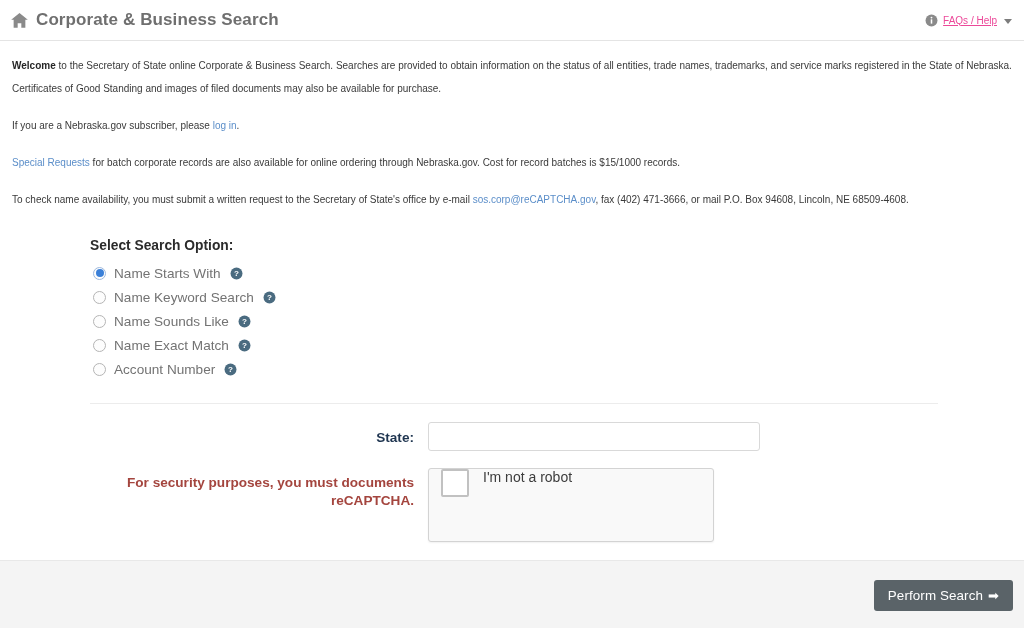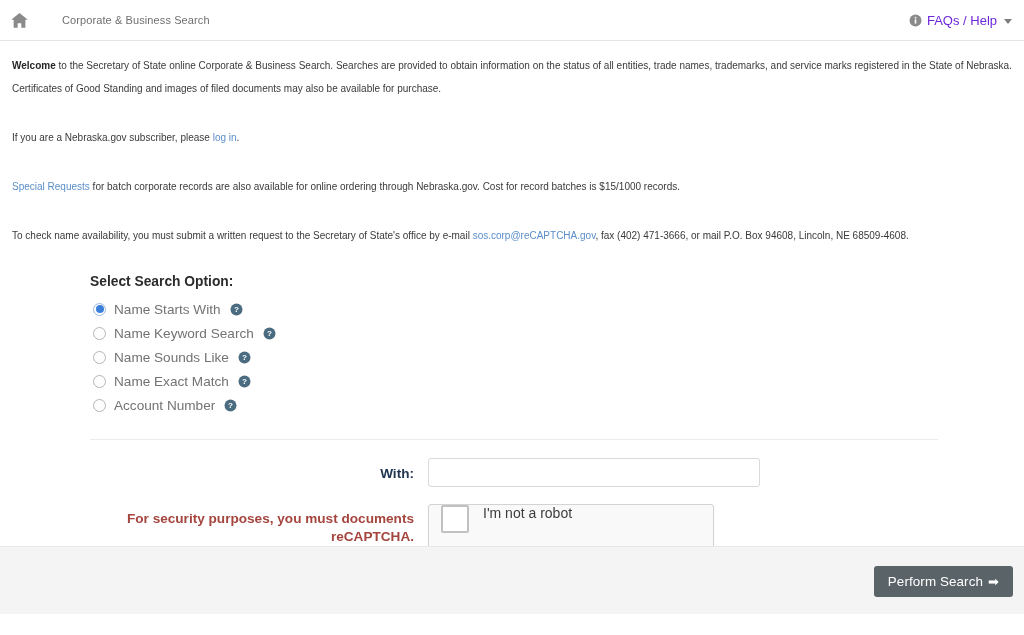--- a/index.html
+++ b/index.html
@@ -32,32 +32,32 @@
     align-items: center;
     gap: 7px;
   }
   .home-icon {
     width: 19px;
     height: 19px;
     display: block;
     flex: none;
   }
   .app-title {
-    font-size: 11px;
+    font-size: 17px;
     color: #6f6f6f;
-    font-weight: 400;
+    font-weight: 700;
     letter-spacing: 0.1px;
-    margin-left: 26px;
   }
   .header-right {
     display: flex;
     align-items: center;
     gap: 5px;
-    color: #6d28d9;
-    font-size: 13px;
+    color: #ec4899;
+    font-size: 10px;
+    text-decoration: underline;
   }
   .info-icon {
     width: 13px;
     height: 13px;
     display: block;
     flex: none;
   }
   .caret-down {
     width: 0;
     height: 0;
@@ -73,21 +73,21 @@
     padding: 0 12px;
     margin-top: 13px;
   }
   .intro p {
     margin: 0 0 0 0;
     line-height: 23px;
     color: #3a3a3a;
     font-size: 10px;
   }
   .intro p + p {
-    margin-top: 26px;
+    margin-top: 14px;
   }
   .intro b {
     font-weight: bold;
     color: #262626;
   }
   a.link {
     color: #5b8ec9;
     text-decoration: none;
   }
 
@@ -240,21 +240,21 @@
   .rc-terms {
     font-size: 7.6px;
     color: #9a9a9a;
     line-height: 10px;
   }
 
   
   .footer-bar {
     position: absolute;
     left: 0;
-    top: 546px;
+    top: 560px;
     width: 1024px;
     height: 68px;
     background: #f4f4f4;
     border-top: 1px solid #e8e8e8;
     box-sizing: border-box;
     padding-left: 8px;
   }
   .search-button {
     position: absolute;
     right: 11px;
@@ -356,21 +356,21 @@
       <circle cx="12" cy="12" r="11" fill="#4a6b80"></circle>
       <text x="12" y="17.3" text-anchor="middle" font-family="Liberation Sans, sans-serif" font-size="15" font-weight="bold" fill="#ffffff">?</text>
     </svg>
   </div>
 </div>
 
 <div class="divider"></div>
 
 <div class="form-area">
   <div class="form-row">
-    <div class="form-label">With:</div>
+    <div class="form-label">State:</div>
     <input class="text-input" type="text" placeholder="" style="">
   </div>
 
   <div class="form-row captcha-row">
     <div class="form-label warning">
       <div>For security purposes, you must documents</div>
       <div>reCAPTCHA.</div>
     </div>
 
     <div class="recaptcha">

